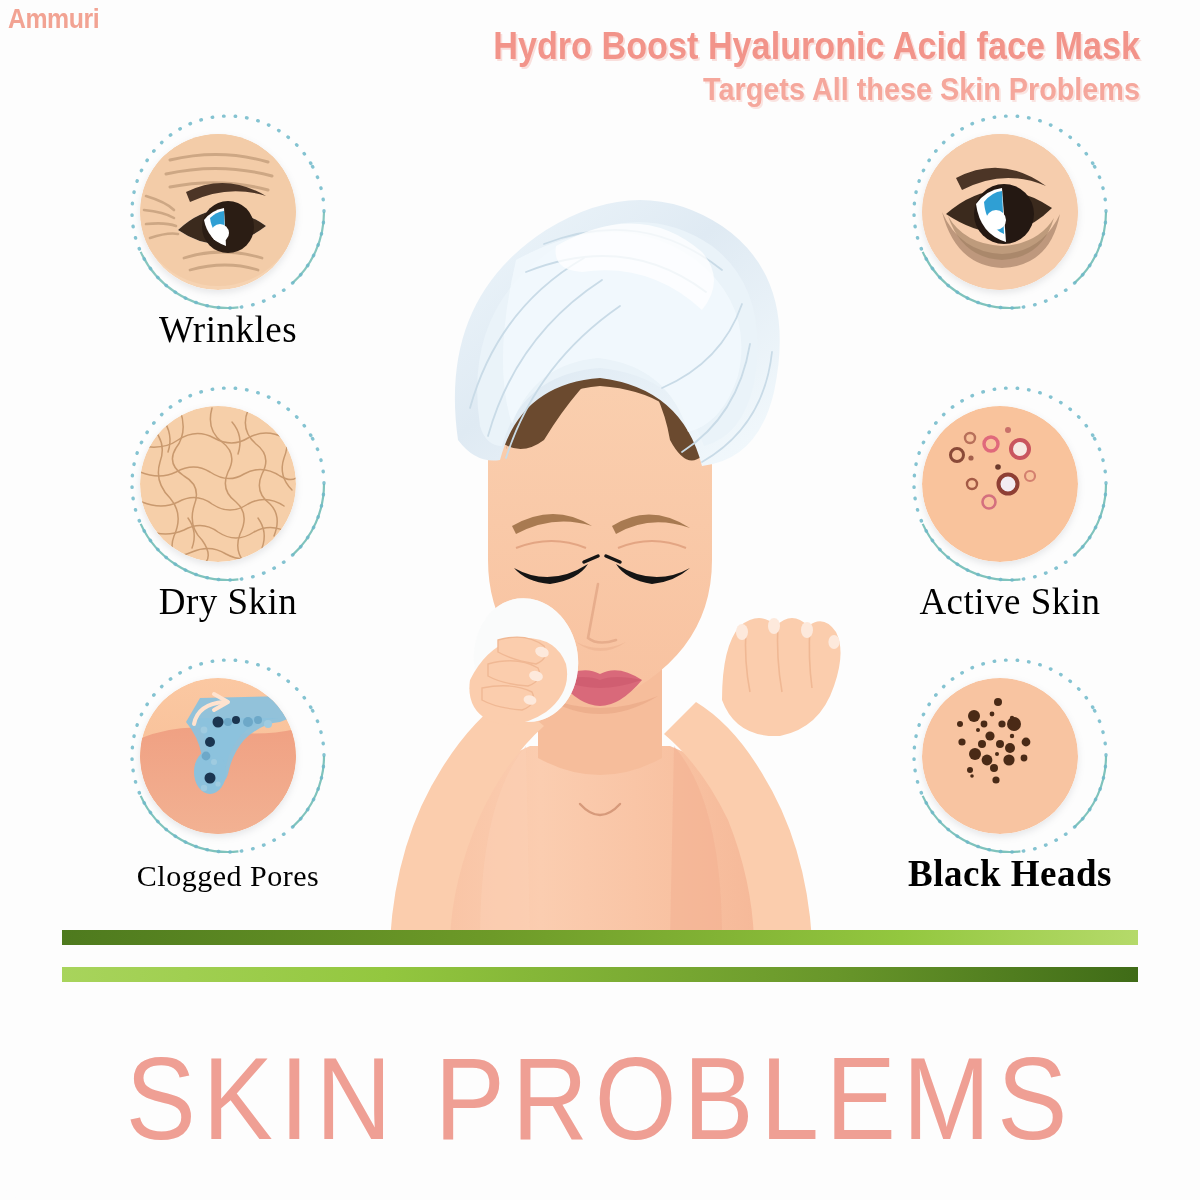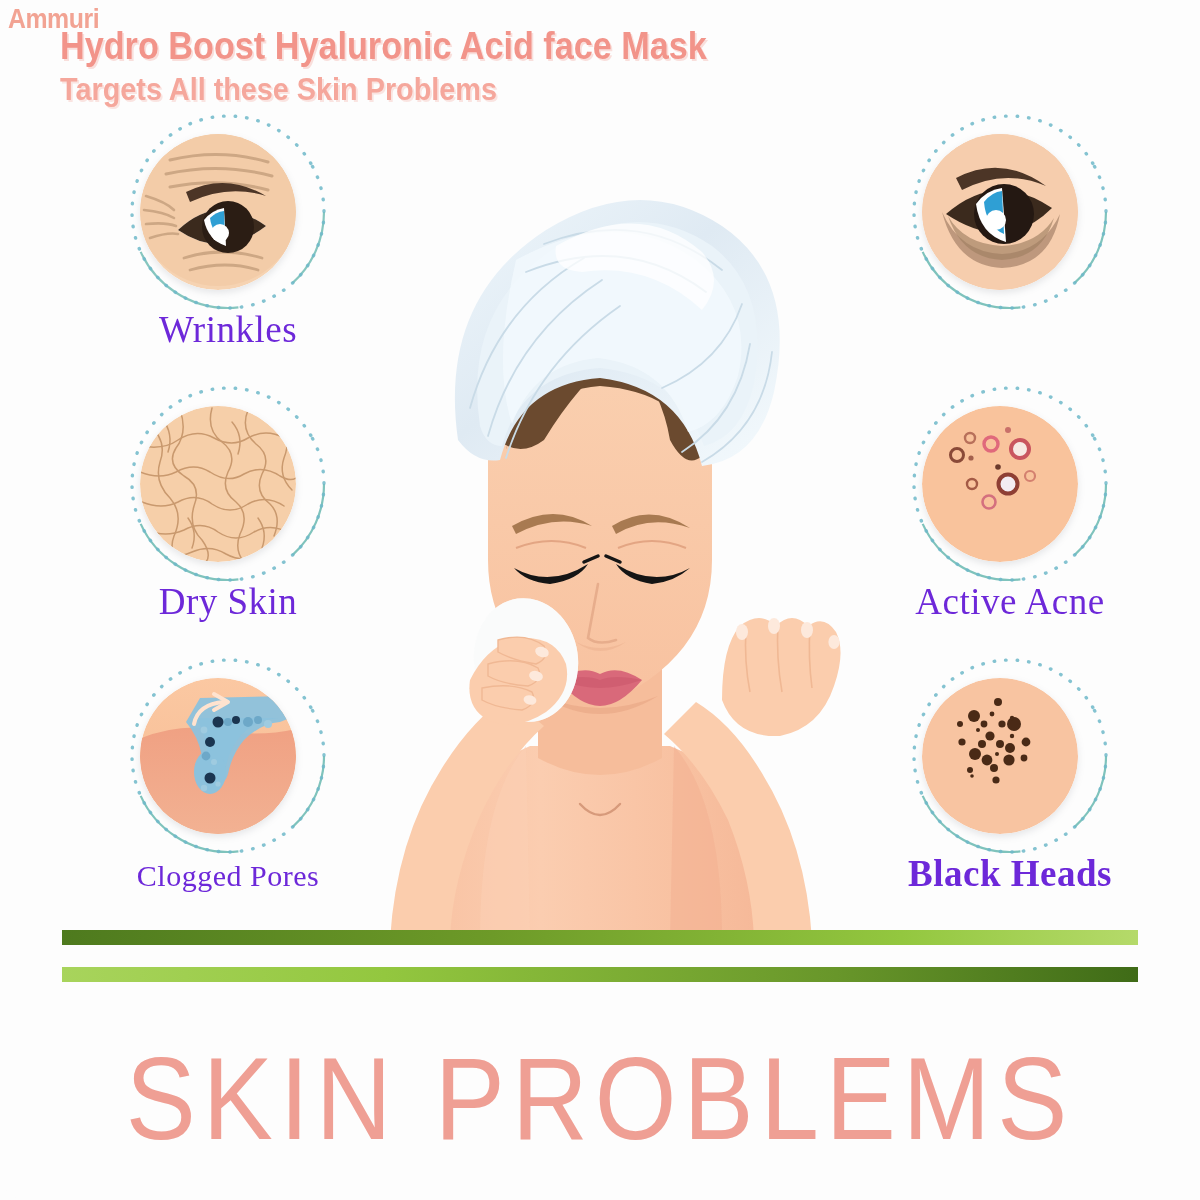--- a/index.html
+++ b/index.html
@@ -16,21 +16,21 @@
   .brand{
     position:absolute;left:8px;top:4px;
     font-family:"Liberation Sans", sans-serif;
     font-weight:bold;font-size:27px;
     color:#f2a393;
     letter-spacing:-0.5px;
     transform:scaleX(0.92);transform-origin:left top;
   }
 
   
-  .title-wrap{position:absolute;left:0;top:24px;width:1200px;text-align:left;}
+  .title-wrap{position:absolute;left:0;top:24px;width:1200px;text-align:right;}
   .title1{
     font-family:"Liberation Sans", sans-serif;
     font-weight:bold;font-size:38px;line-height:44px;
     color:#f2948a;
     letter-spacing:0px;
     transform:scaleX(0.90);
     text-shadow:2px 2px 0 rgba(242,148,138,0.28);
   }
   .title2{
     font-family:"Liberation Sans", sans-serif;
@@ -49,21 +49,21 @@
   .disc{
     position:absolute;left:22px;top:22px;width:156px;height:156px;
     border-radius:50%;overflow:hidden;
     box-shadow:0 3px 7px rgba(120,130,140,0.18);
   }
   .disc svg{display:block;width:156px;height:156px;}
   .node-label{
     position:absolute;left:-25px;top:196px;width:270px;
     text-align:center;
     font-family:"Liberation Serif", serif;
-    font-size:37px;color:#6d28d9;
+    font-size:37px;color:#000000;
     letter-spacing:0.5px;
     white-space:nowrap;
   }
   .node-label.small{font-size:30px;top:203px;}
 
   
   #n-wrinkles{left:118px;top:112px;}
   #n-dryskin{left:118px;top:384px;}
   #n-pores{left:118px;top:656px;}
   #n-dark{left:900px;top:112px;}
@@ -305,21 +305,21 @@
             <circle cx="49" cy="52" r="2.6" fill="#a4604c"></circle>
             <circle cx="76" cy="61" r="2.8" fill="#6b3a2c"></circle>
             <circle cx="108" cy="70" r="5" fill="none" stroke="#d4806f" stroke-width="2.2"></circle>
             <circle cx="86" cy="78" r="9.5" fill="#f3ecf2" stroke="#8f3f34" stroke-width="4"></circle>
             <circle cx="50" cy="78" r="5" fill="none" stroke="#a45a45" stroke-width="2.4"></circle>
             <circle cx="67" cy="96" r="6.5" fill="none" stroke="#d4707e" stroke-width="2.6"></circle>
           </g>
         </g>
       </svg>
     </div>
-    <div class="node-label">Active Acne</div>
+    <div class="node-label">Active Skin</div>
   </div>
 
   <div class="node" id="n-black">
     <div class="ring">
       <svg viewBox="0 0 200 200">
         <circle cx="100" cy="100" r="96" fill="none" stroke="#7fc3bc" stroke-width="2.2" stroke-dasharray="175 60 120 400" stroke-dashoffset="95"></circle>
         <circle cx="100" cy="100" r="96" fill="none" stroke="#6fb8c9" stroke-width="3.4" stroke-dasharray="0.5 11" stroke-linecap="round" stroke-dashoffset="-210" opacity="0.85" transform="rotate(-30 100 100)"></circle>
       </svg>
     </div>
     <div class="disc">

